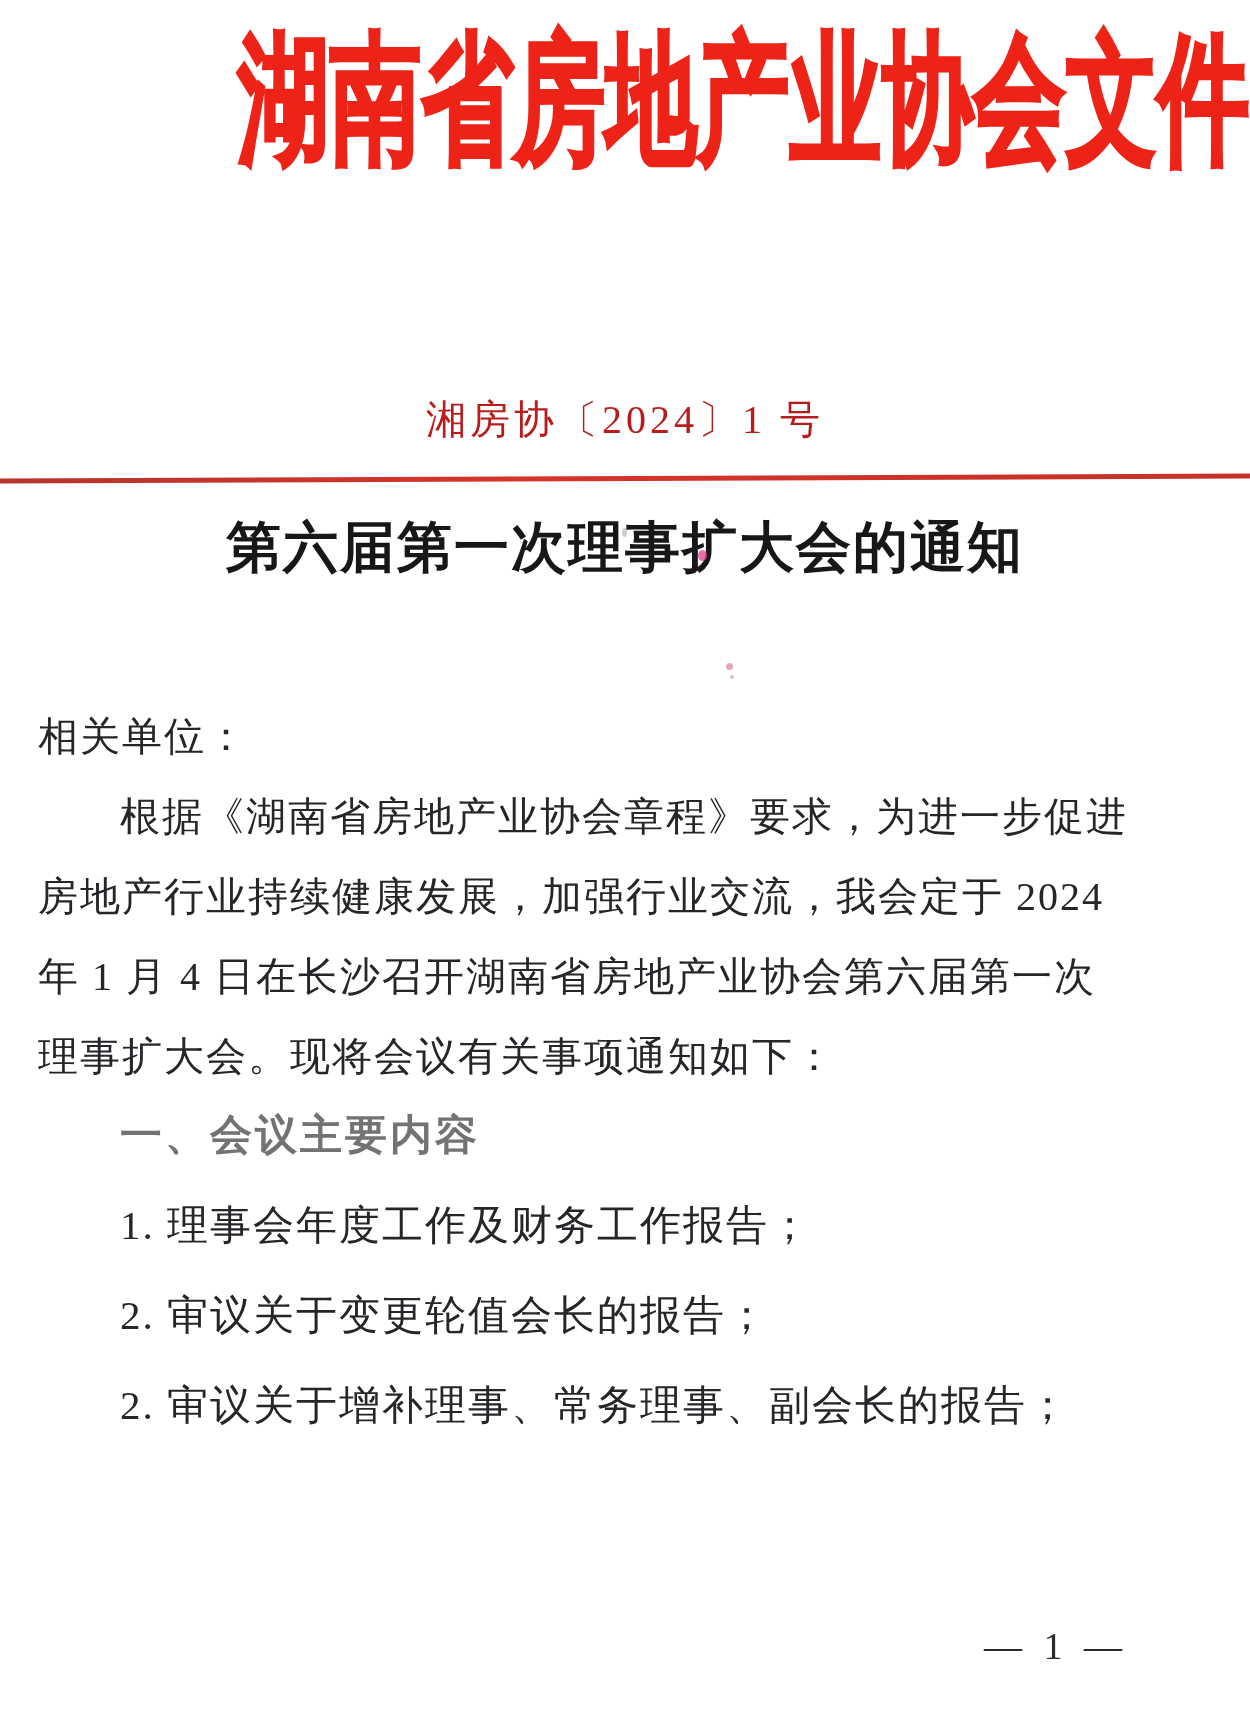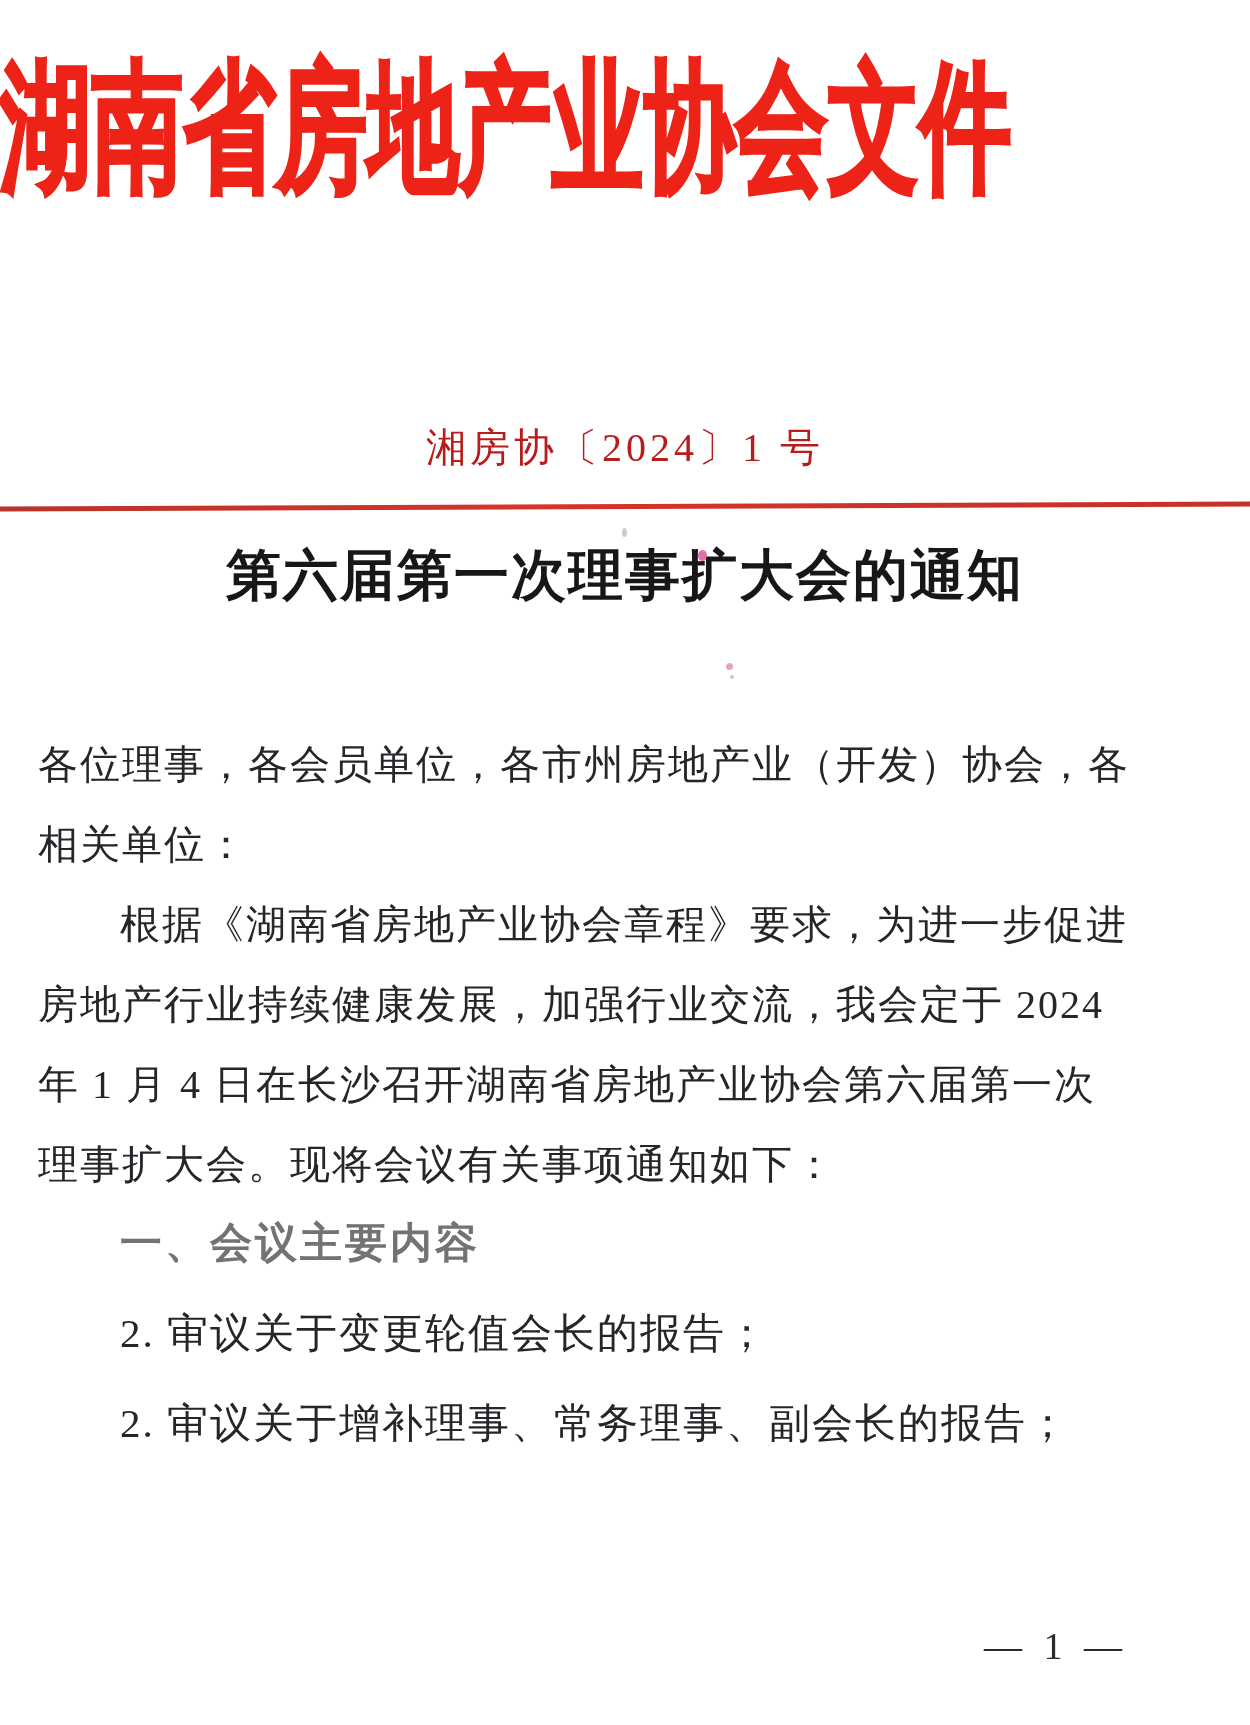--- a/index.html
+++ b/index.html
@@ -9,23 +9,23 @@
     width: 1250px;
     height: 1725px;
     margin: 0 auto;
     background: #ffffff;
     overflow: hidden;
     font-family: "Liberation Serif", "DejaVu Serif", serif;
     color: #222;
   }
   
   .header {
-    margin-top: 54px;
+    margin-top: 26px;
     height: 178px;
-    text-align: left;
+    text-align: right;
     overflow: visible;
   }
   .header-title {
     display: inline-block;
     font-size: 91px;
     line-height: 1.08;
     font-weight: 900;
     color: #ed2317;
     letter-spacing: 1px;
     transform: scaleY(1.55);
@@ -112,29 +112,29 @@
 
   <div class="doc-number">湘房协〔2024〕1 号</div>
 
   <div class="red-rule"></div>
 
   <div class="doc-title">
     <div>第六届第一次理事扩大会的通知</div>
   </div>
 
   <div class="body">
-    <div>各位理事，各会员单位，各市州房地产业（开发）协会，各</div>
     <div>相关单位：</div>
     <div class="indent">根据《湖南省房地产业协会章程》要求，为进一步促进</div>
     <div>房地产行业持续健康发展，加强行业交流，我会定于 2024</div>
     <div>年 1 月 4 日在长沙召开湖南省房地产业协会第六届第一次</div>
     <div>理事扩大会。现将会议有关事项通知如下：</div>
 
     <div class="section-heading">一、会议主要内容</div>
 
+    <div class="list-item">1. 理事会年度工作及财务工作报告；</div>
     <div class="list-item">2. 审议关于变更轮值会长的报告；</div>
     <div class="list-item">2. 审议关于增补理事、常务理事、副会长的报告；</div>
   </div>
 
   <div class="page-number">— 1 —</div>
 
   <div class="speck s1"></div>
   <div class="speck s2"></div>
   <div class="speck s3"></div>
   <div class="speck s4"></div>

